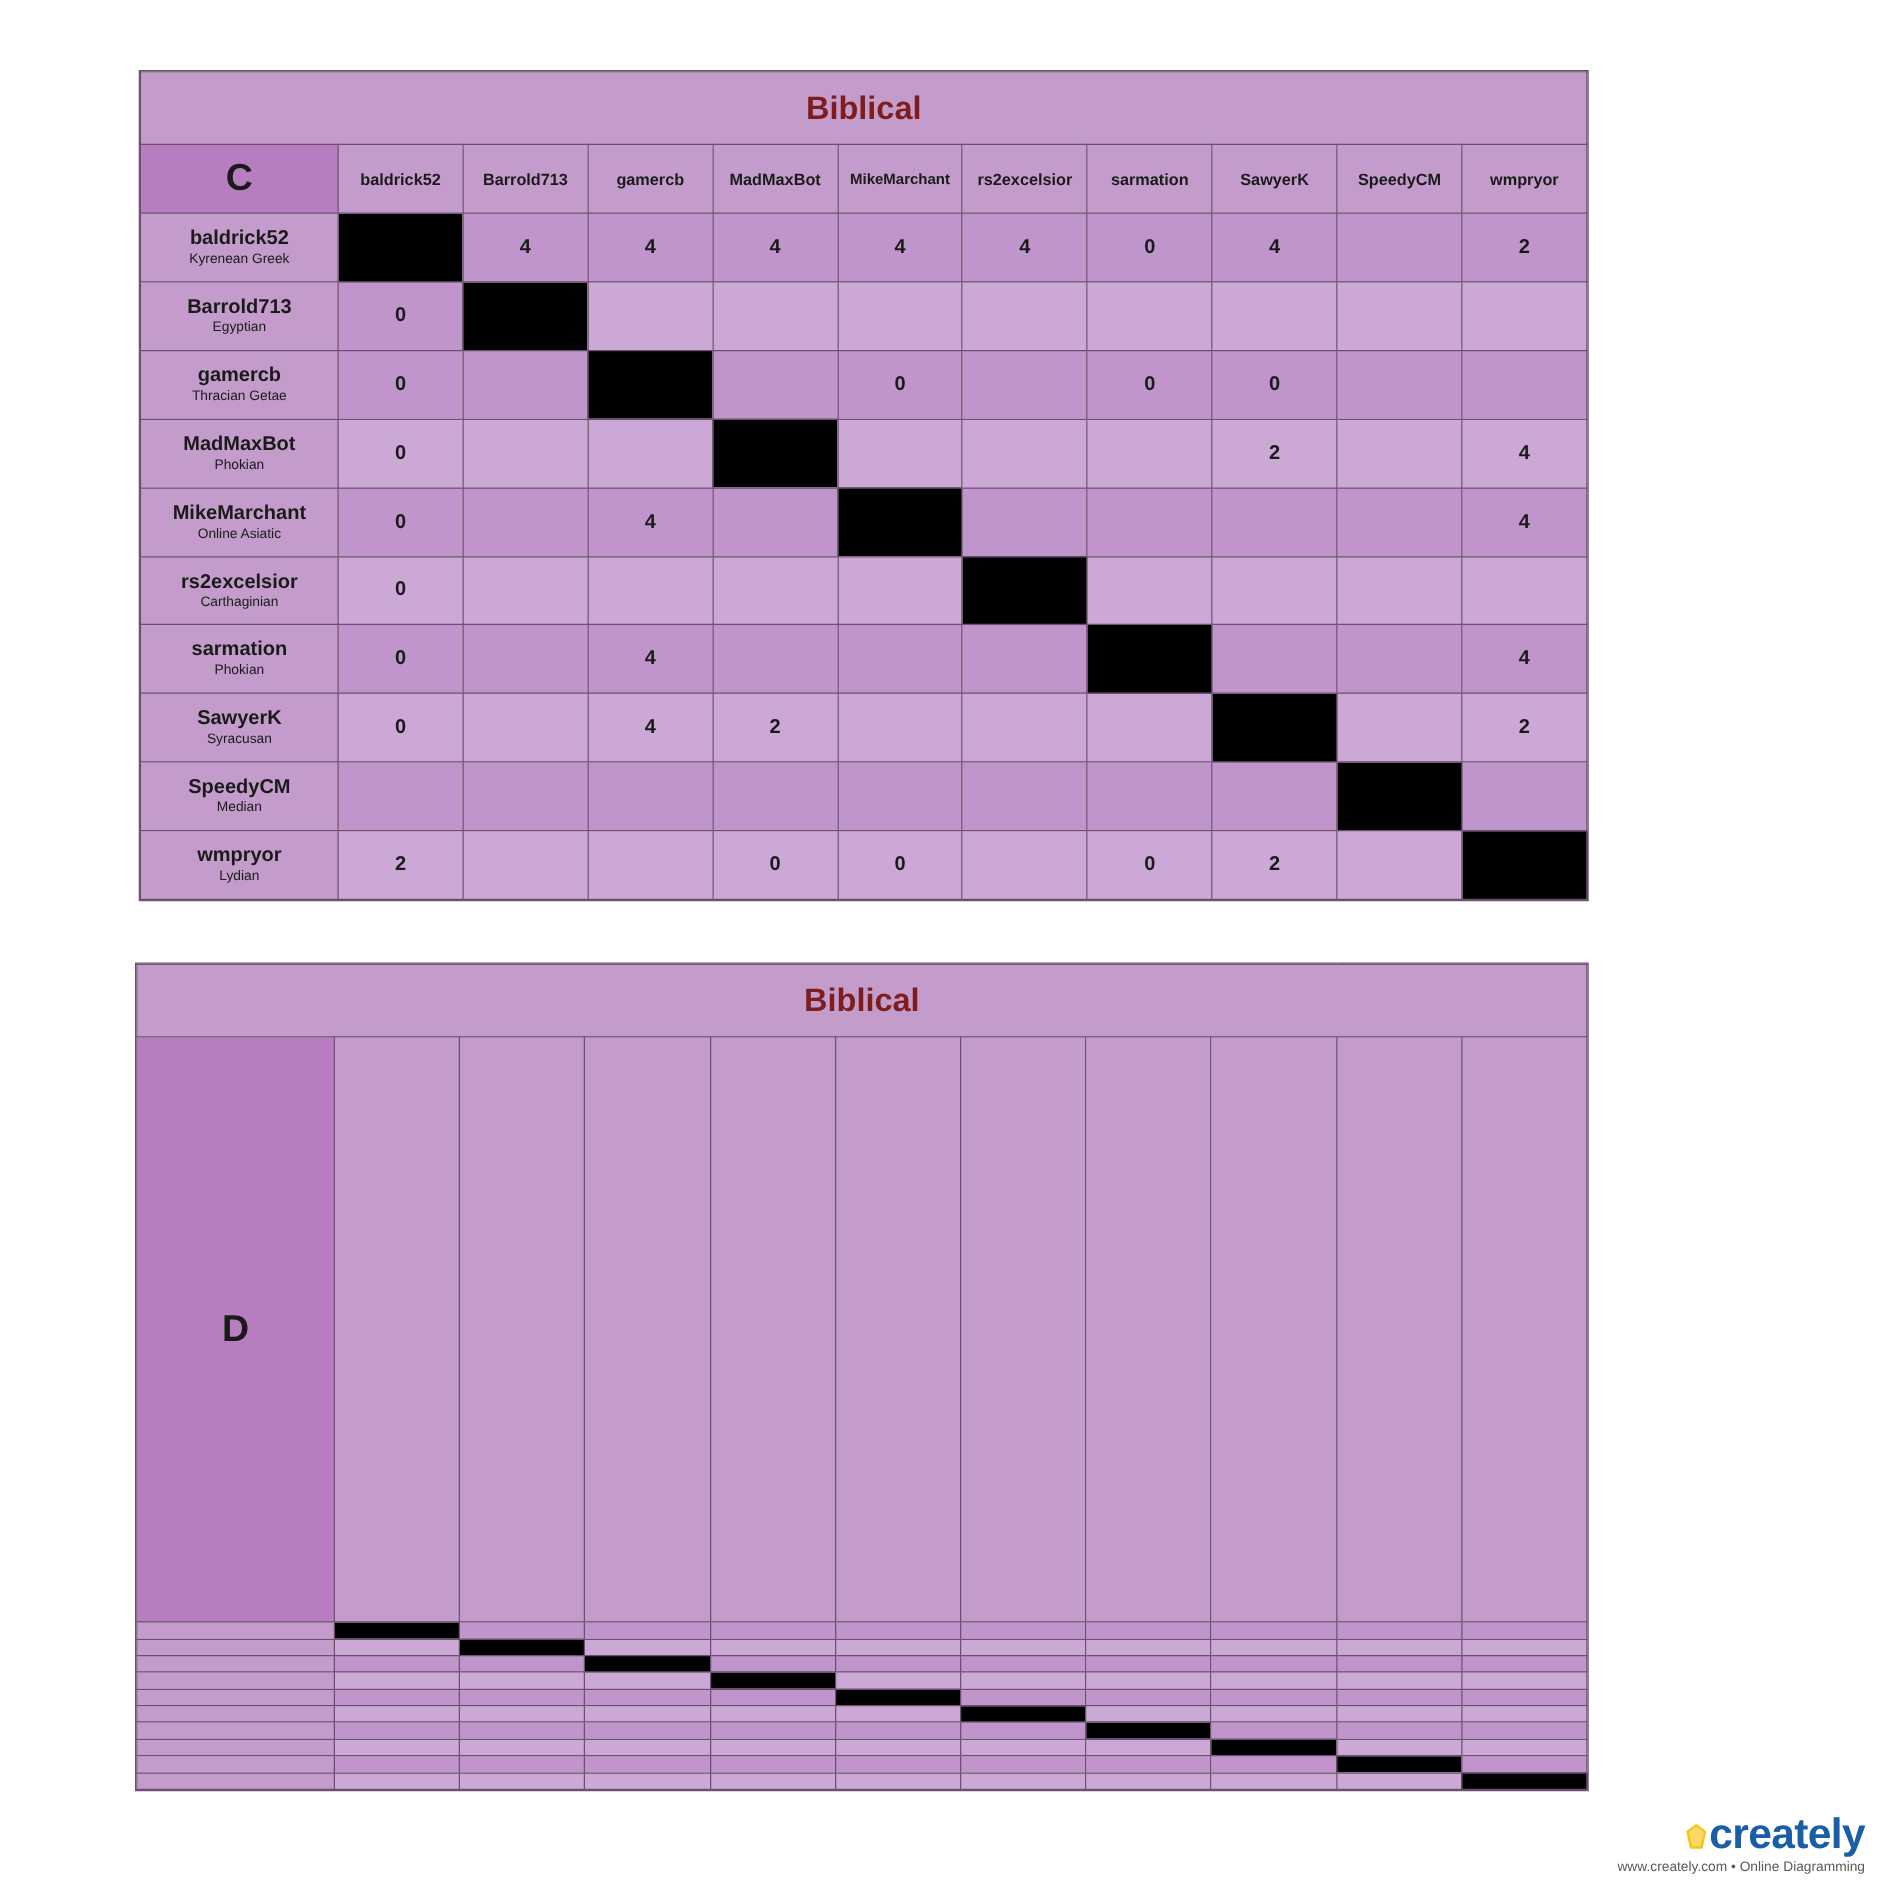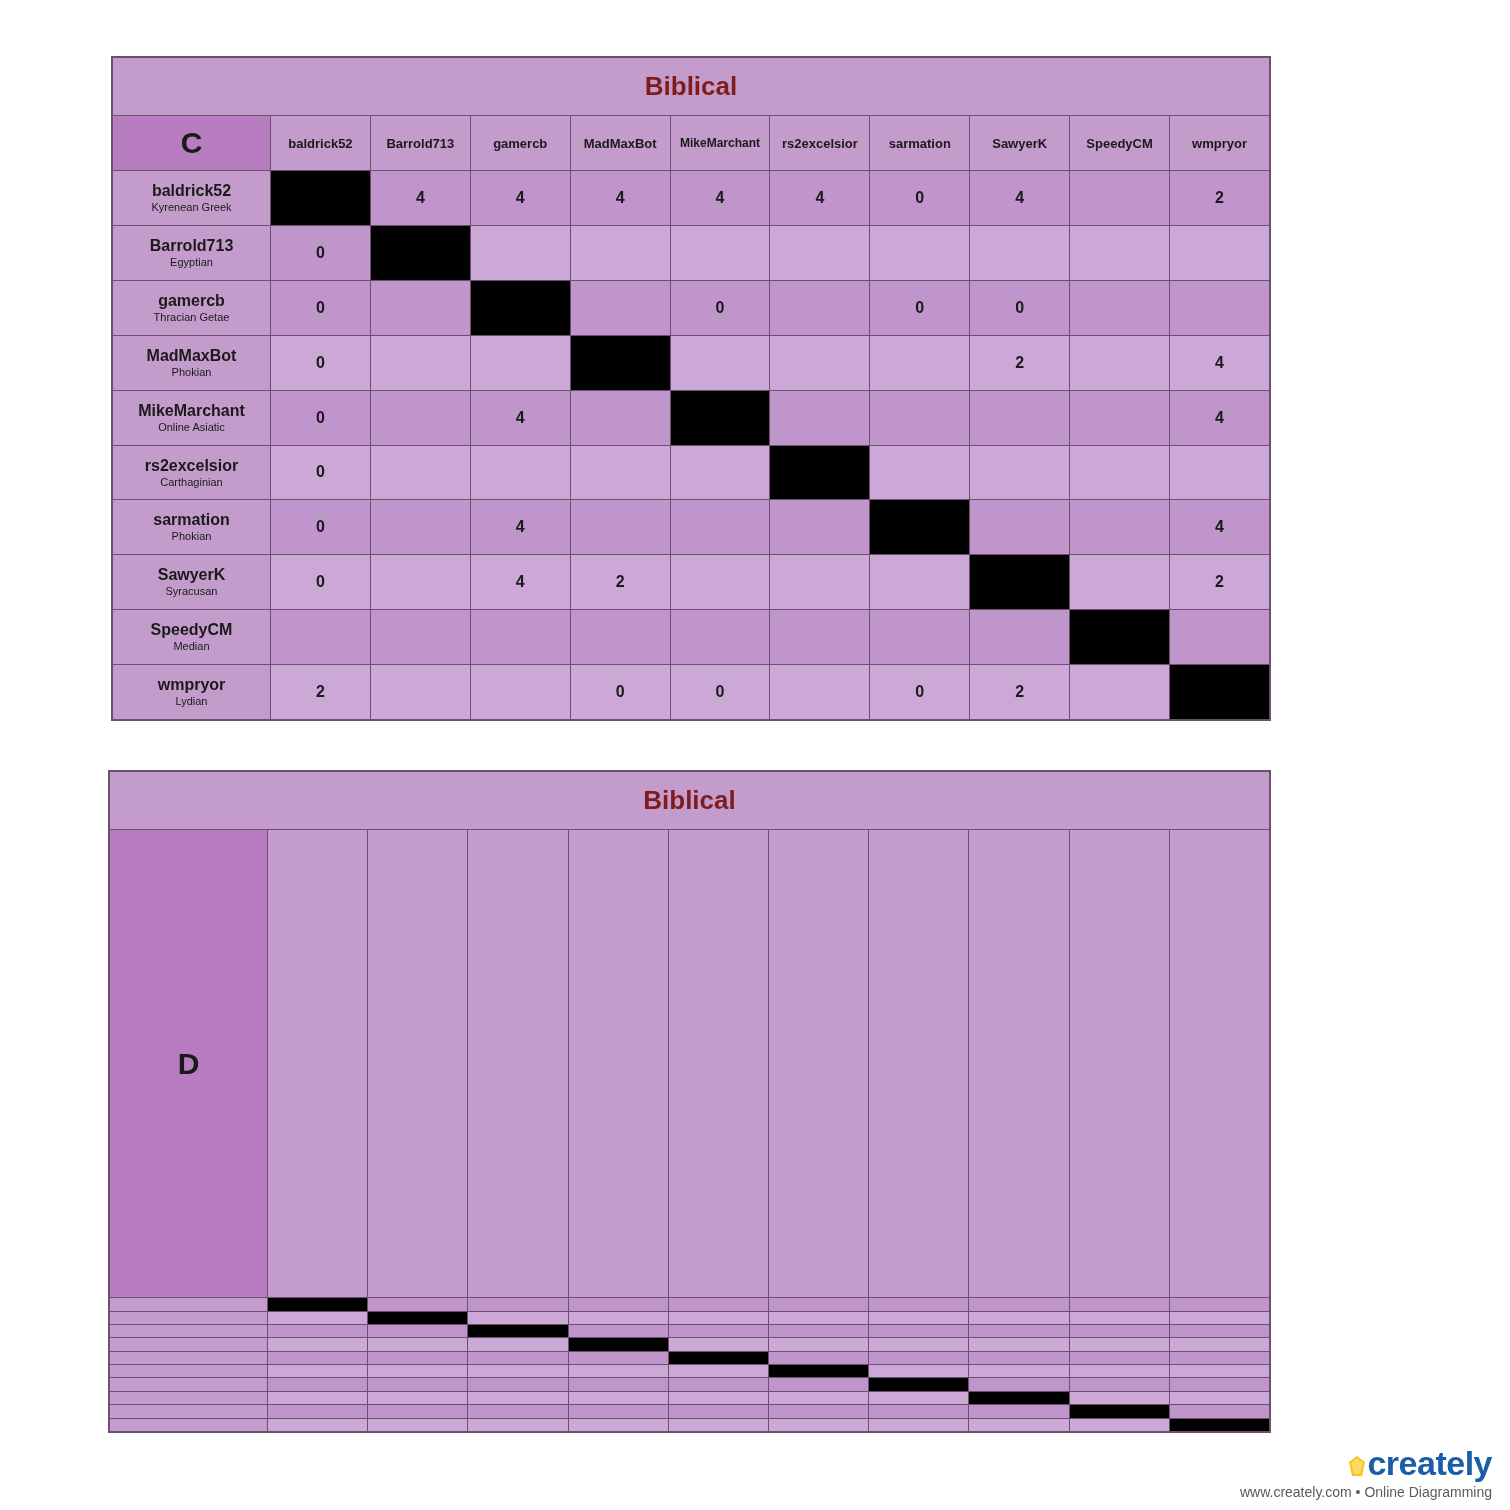--- a/index.html
+++ b/index.html
@@ -117,21 +117,21 @@
     line-height: 1.1;
   }
   #watermark .brand {
     font-size: 34px;
     font-weight: bold;
     color: #1b5ea8;
     letter-spacing: -0.5px;
   }
   #watermark .brand .ly { color: #1b5ea8; }
   #watermark .tag {
-    font-size: 14px;
+    font-size: 11px;
     color: #5a5a5a;
     margin-top: 2px;
   }
   #watermark .mark {
     display: inline-block;
     width: 16px;
     height: 22px;
     margin-right: 2px;
     position: relative;
     top: 3px;

